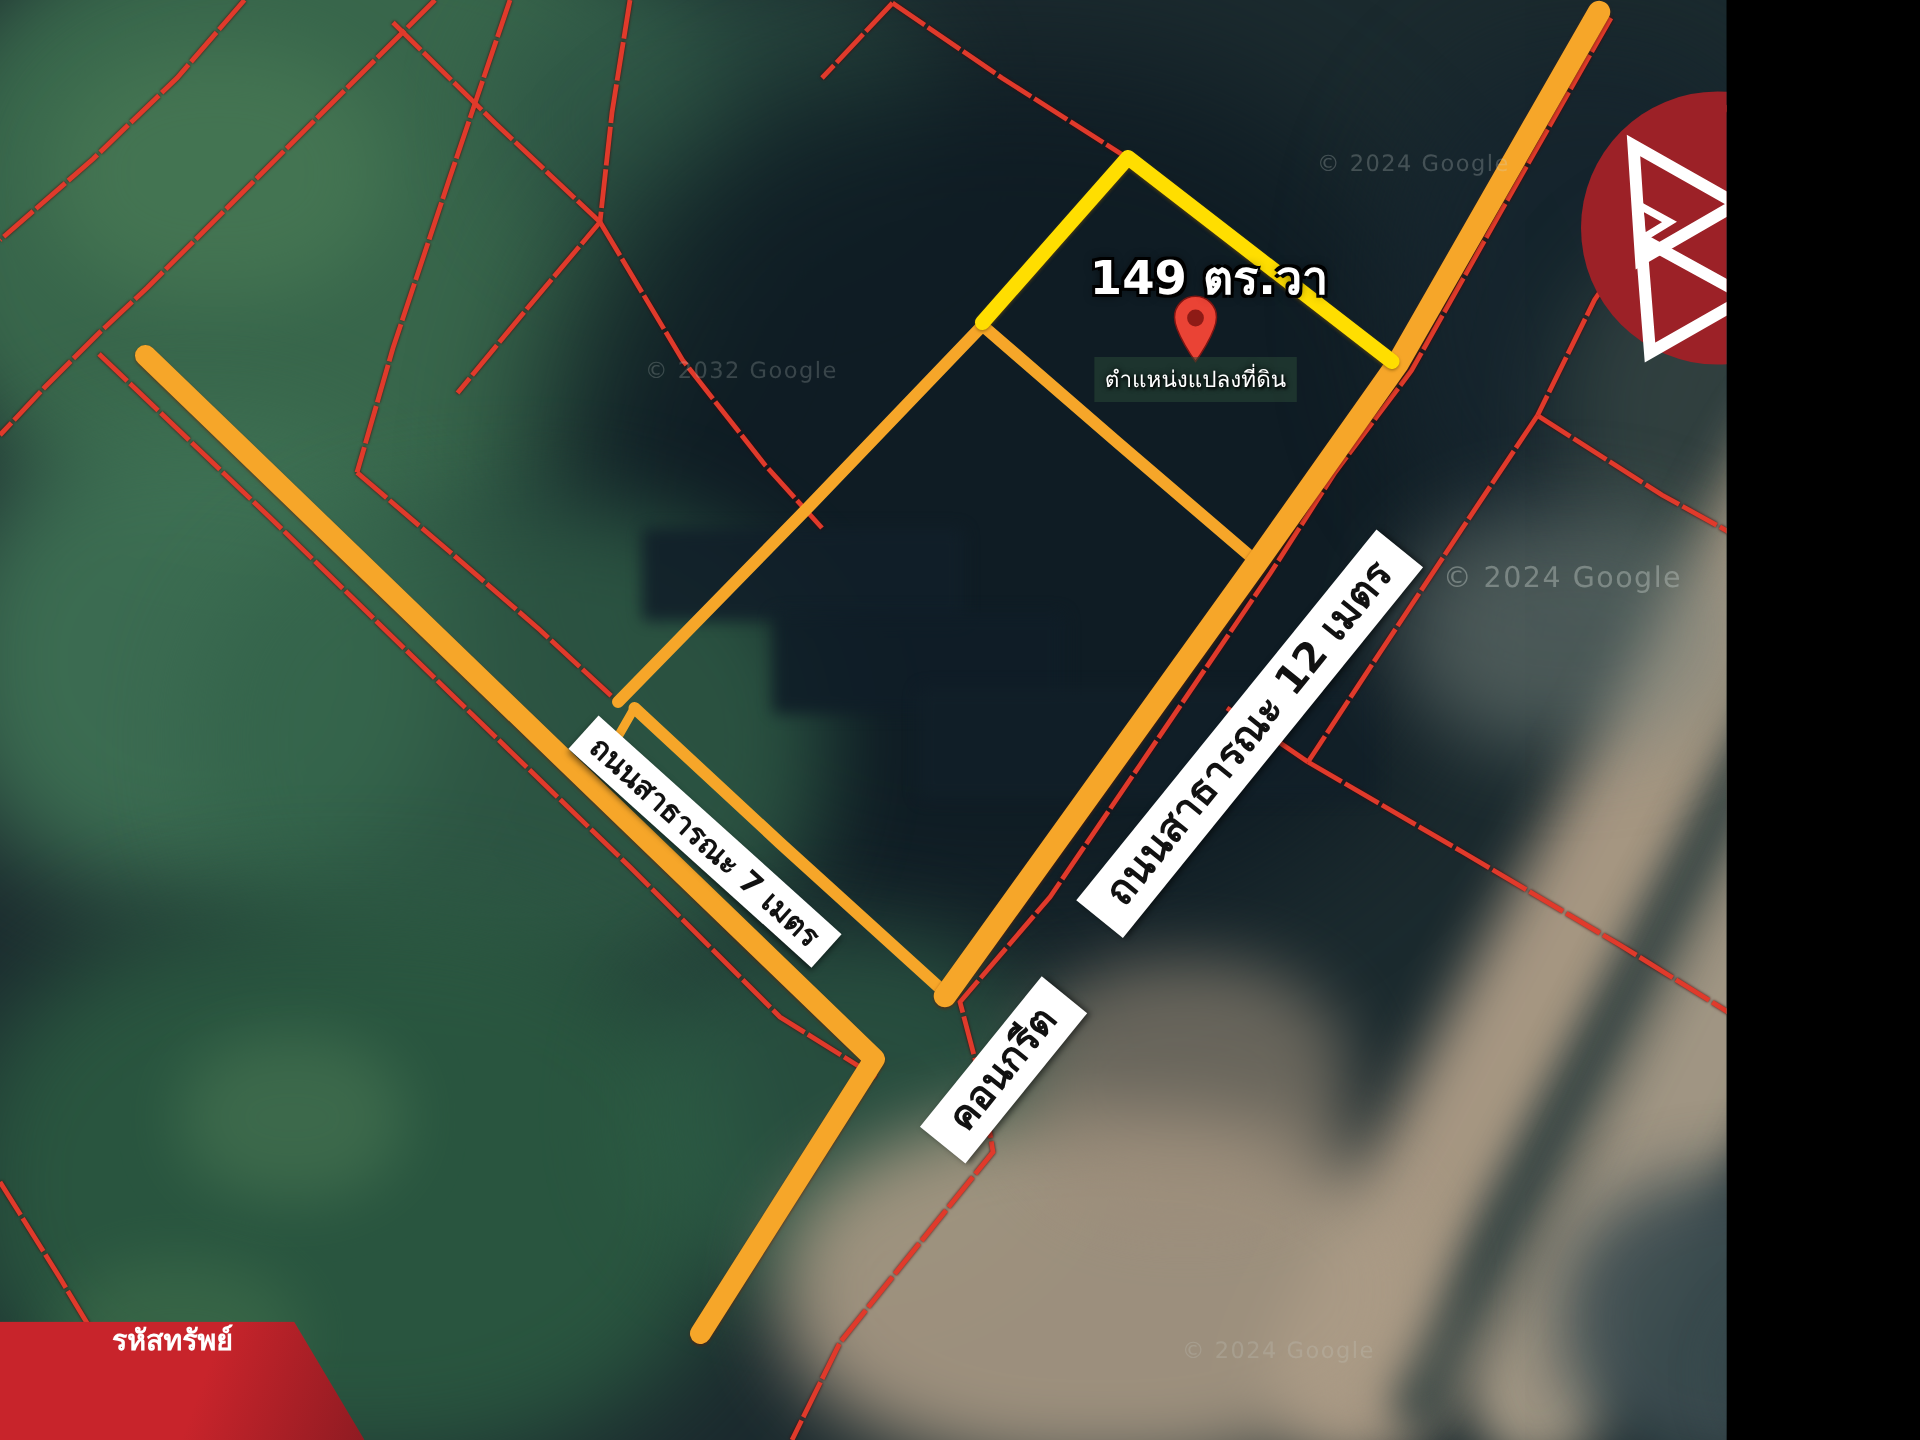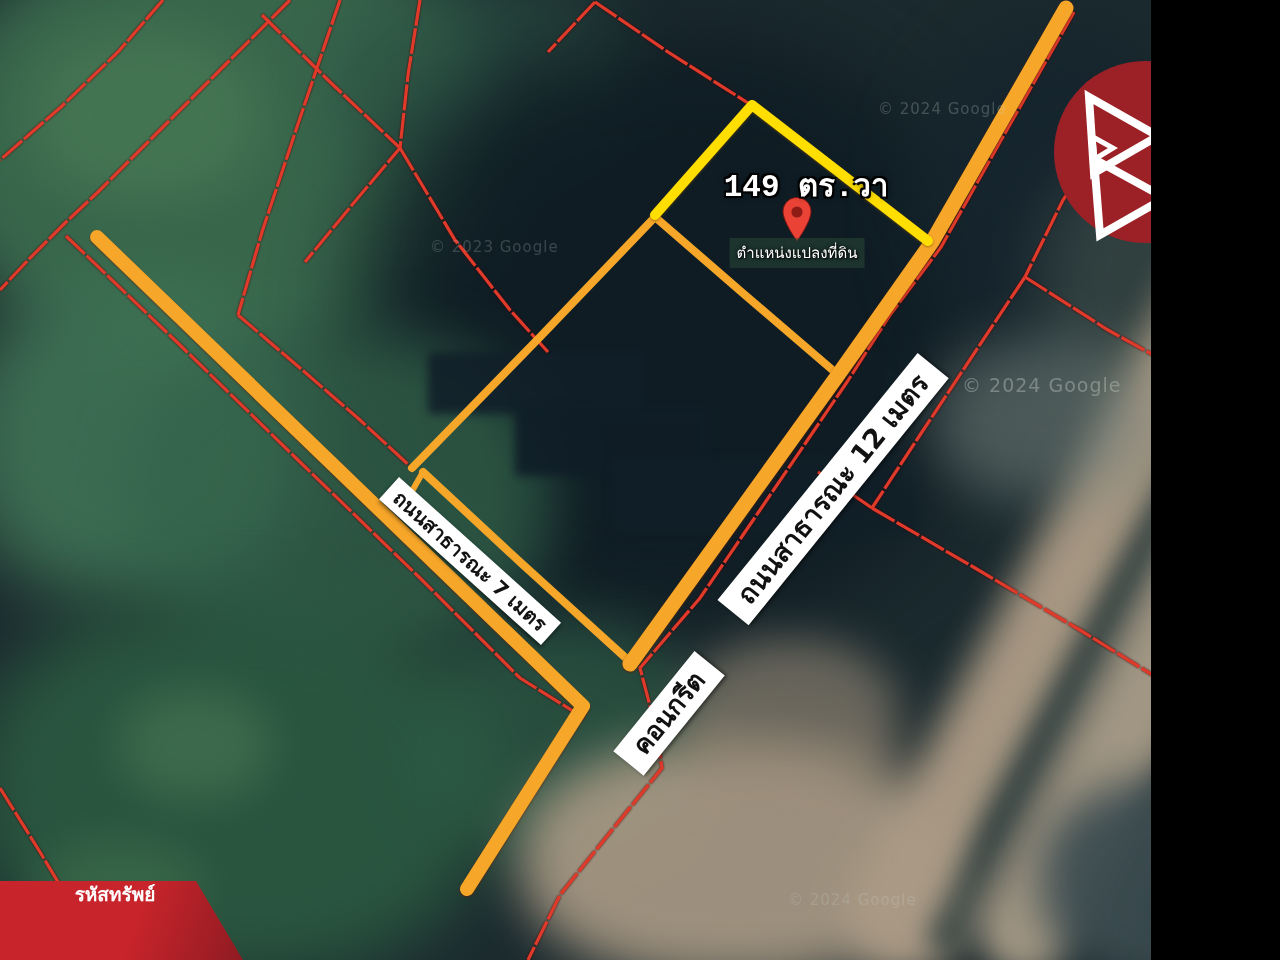--- a/index.html
+++ b/index.html
@@ -120,25 +120,25 @@
 
     <g>
       <circle cx="1145" cy="152" r="91" fill="var(--logo-circle)"></circle>
       <path d="M1089,97 L1158,136 L1094,173 Z" fill="none" stroke="var(--logo-glyph)" stroke-width="8"></path>
       <path d="M1094,159 L1165,198 L1100,235 Z" fill="none" stroke="var(--logo-glyph)" stroke-width="8"></path>
       <path d="M1093,137 L1113,148 L1095,159 Z" fill="none" stroke="var(--logo-glyph)" stroke-width="5"></path>
     </g>
   </svg>
 
   <div class="wm" style="left:878px;top:100px;opacity:.25">© 2024 Google</div>
-  <div class="wm" style="left:430px;top:238px;opacity:.22">© 2023 Google</div>
+  <div class="wm" style="left:430px;top:238px;opacity:.22">© 2032 Google</div>
   <div class="wm big" style="left:962px;top:374px;opacity:.45">© 2024 Google</div>
   <div class="wm" style="left:788px;top:891px;opacity:.2">© 2024 Google</div>
 
-  <div class="area-label" style="left:806px;top:185px;font-size:31px;transform:translate(-50%,-50%);font-family:Liberation Mono, monospace;">149 ตร.วา</div>
+  <div class="area-label" style="left:806px;top:185px;font-size:31px;transform:translate(-50%,-50%);">149 ตร.วา</div>
 
   <div class="pin-label" style="left:797px;top:253px;transform:translate(-50%,-50%);">ตำแหน่งแปลงที่ดิน</div>
 
   <div class="map-label" style="left:470px;top:561px;font-size:20px;padding:4px 10px;transform:translate(-50%,-50%) rotate(42deg);">ถนนสาธารณะ 7 เมตร</div>
 
   <div class="map-label" style="left:833px;top:489px;font-size:27px;padding:5px 16px;transform:translate(-50%,-50%) rotate(-51deg);">ถนนสาธารณะ 12 เมตร</div>
 
   <div class="map-label" style="left:669px;top:713px;font-size:26px;padding:5px 16px;transform:translate(-50%,-50%) rotate(-51deg);">คอนกรีต</div>
 
   <div class="badge">

